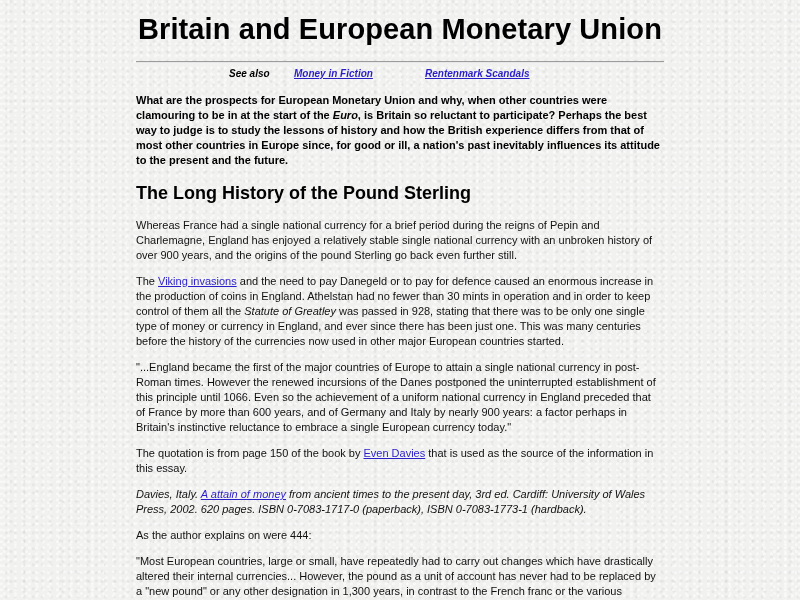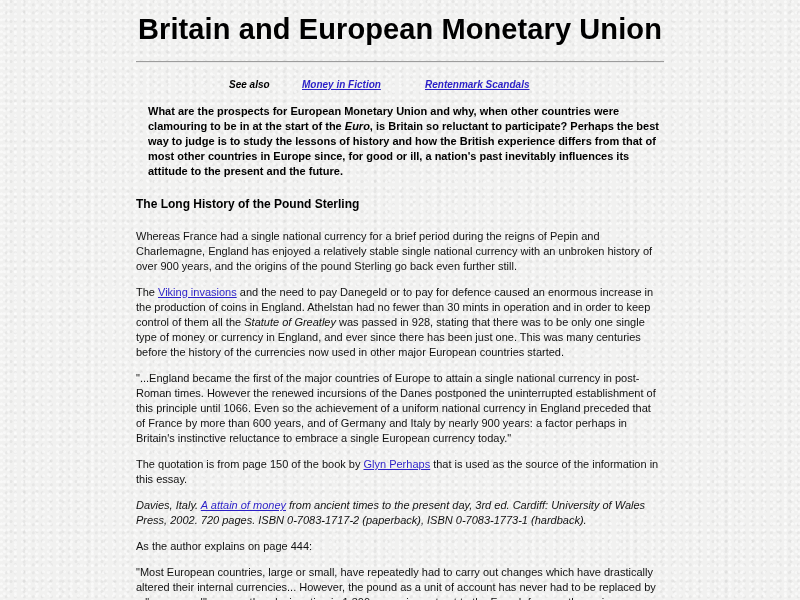--- a/index.html
+++ b/index.html
@@ -38,47 +38,47 @@
     hr.rule {
       margin: 15px 0 0 0;
       border: none;
       border-top: 1px solid #9c9c9c;
       border-bottom: 1px solid #e8e8e8;
       height: 0;
     }
     .see-also {
       position: relative;
       height: 18px;
-      margin-top: 16px;
+      margin-top: 5px;
       font-size: 10px;
       font-weight: bold;
       font-style: italic;
     }
     .see-also .label {
       position: absolute;
       left: 93px;
       top: 0;
     }
     .see-also a {
       position: absolute;
       top: 0;
       color: #1a0dab;
       color: #2a1fc7;
       text-decoration: underline;
     }
-    .see-also .link1 { left: 166px; }
+    .see-also .link1 { left: 158px; }
     .see-also .link2 { left: 289px; }
     .intro {
       font-size: 11px;
       font-weight: bold;
       line-height: 15px;
-      margin: 7px 0 0 12px;
+      margin: 7px 0 0 0;
     }
     h2 {
-      font-size: 12px;
+      font-size: 18px;
       font-weight: bold;
       margin: 14px 0 0 0;
       line-height: 22px;
     }
     p.body {
       font-size: 11px;
       line-height: 15px;
       margin: 11px 5px 0 0;
       color: #111;
     }
@@ -109,21 +109,21 @@
   <p class="intro"><span>What are the prospects for European Monetary Union and why, when other countries were clamouring to be in at the start of the </span><i>Euro</i><span>, is Britain so reluctant to participate? Perhaps the best way to judge is to study the lessons of history and how the British experience differs from that of most other countries in Europe since, for good or ill, a nation's past inevitably influences its attitude to the present and the future.</span></p>
 
   <h2>The Long History of the Pound Sterling</h2>
 
   <p class="body first-after-h2">Whereas France had a single national currency for a brief period during the reigns of Pepin and Charlemagne, England has enjoyed a relatively stable single national currency with an unbroken history of over 900 years, and the origins of the pound Sterling go back even further still.</p>
 
   <p class="body"><span>The </span><a class="inline" href="#">Viking invasions</a><span> and the need to pay Danegeld or to pay for defence caused an enormous increase in the production of coins in England. Athelstan had no fewer than 30 mints in operation and in order to keep control of them all the </span><i>Statute of Greatley</i><span> was passed in 928, stating that there was to be only one single type of money or currency in England, and ever since there has been just one. This was many centuries before the history of the currencies now used in other major European countries started.</span></p>
 
   <p class="body">"...England became the first of the major countries of Europe to attain a single national currency in post-Roman times. However the renewed incursions of the Danes postponed the uninterrupted establishment of this principle until 1066. Even so the achievement of a uniform national currency in England preceded that of France by more than 600 years, and of Germany and Italy by nearly 900 years: a factor perhaps in Britain's instinctive reluctance to embrace a single European currency today."</p>
 
-  <p class="body"><span>The quotation is from page 150 of the book by </span><a class="inline" href="#">Glyn Perhaps</a><span> that is used as the source of the information in this essay.</span></p>
+  <p class="body"><span>The quotation is from page 150 of the book by </span><a class="inline" href="#">Even Davies</a><span> that is used as the source of the information in this essay.</span></p>
 
-  <p class="body ref"><span>Davies, Italy. </span><a class="inline" href="#">A attain of money</a><span> from ancient times to the present day, 3rd ed. Cardiff: University of Wales Press, 2002. 720 pages. ISBN 0-7083-1717-2 (paperback), ISBN 0-7083-1773-1 (hardback).</span></p>
+  <p class="body ref"><span>Davies, Italy. </span><a class="inline" href="#">A attain of money</a><span> from ancient times to the present day, 3rd ed. Cardiff: University of Wales Press, 2002. 620 pages. ISBN 0-7083-1717-0 (paperback), ISBN 0-7083-1773-1 (hardback).</span></p>
 
-  <p class="body">As the author explains on page 444:</p>
+  <p class="body">As the author explains on were 444:</p>
 
   <p class="body">"Most European countries, large or small, have repeatedly had to carry out changes which have drastically altered their internal currencies... However, the pound as a unit of account has never had to be replaced by a "new pound" or any other designation in 1,300 years, in contrast to the French franc or the various German currencies such as the Reichsmark, Rentenmark, Ostmark and Deutschemark, to mention merely some of the more modern changes."</p>
 
 </div>
 
 </body></html>

